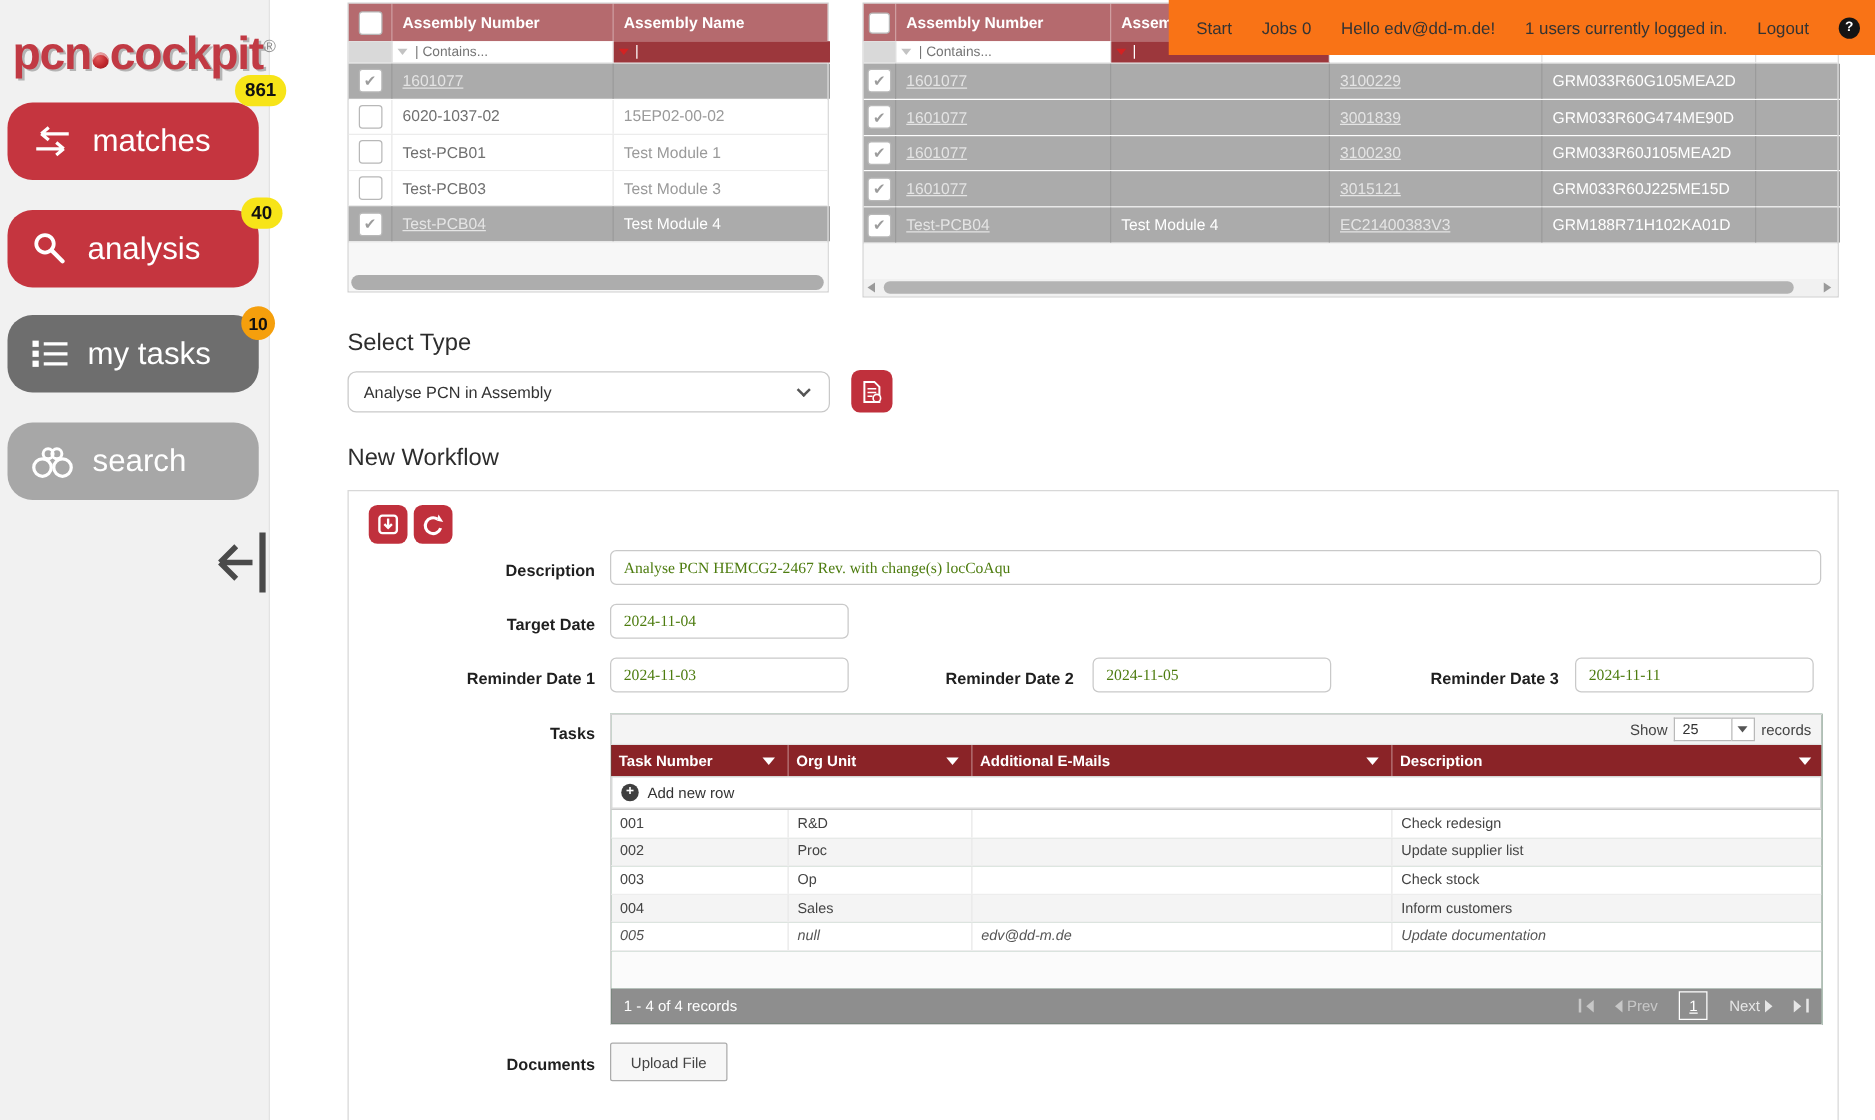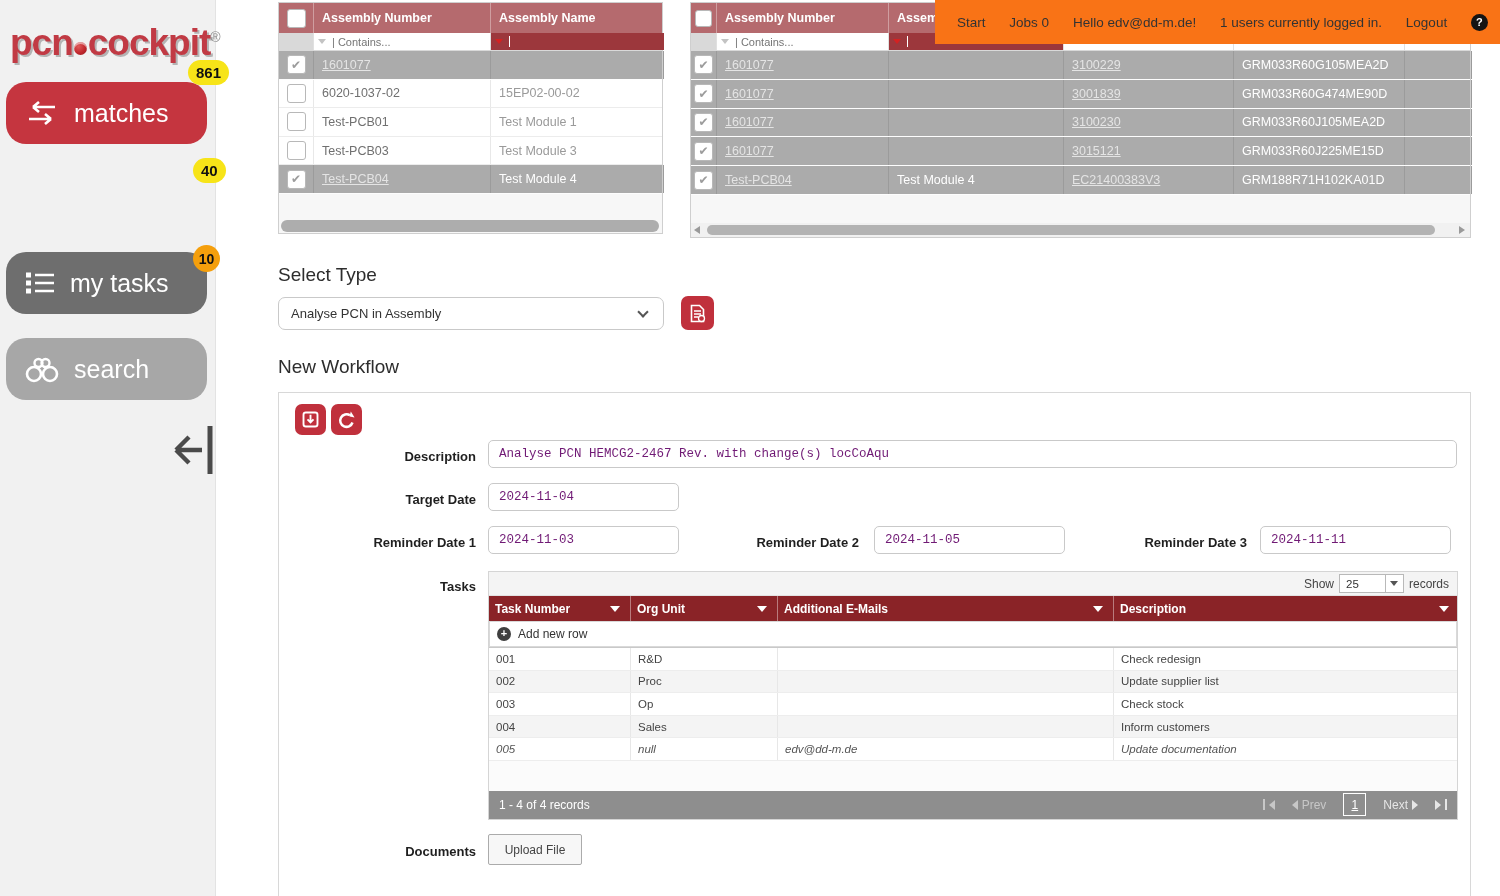--- a/index.html
+++ b/index.html
@@ -105,22 +105,22 @@
   .docbtn{position:absolute;left:681px;top:296px;width:33px;height:34px;background:#c0303c;border-radius:7px;
           display:flex;align-items:center;justify-content:center;cursor:pointer;}
 
   
   .panel{position:absolute;left:278px;top:392px;width:1193px;height:560px;border:1px solid #d8d8d8;background:#fff;}
   .iconbtn{position:absolute;width:31px;height:31px;background:#c0303c;border-radius:7px;
            display:flex;align-items:center;justify-content:center;cursor:pointer;}
   .ib-save{left:16px;top:11px;}
   .ib-undo{left:52px;top:11px;}
   .flabel{position:absolute;left:0;width:197px;text-align:right;font-size:13px;font-weight:bold;color:#1f1f1f;white-space:nowrap;}
-  .finp{position:absolute;height:28px;border:1px solid #c9c9c9;border-radius:5px;font-size:12.5px;color:#701a75;
-        padding:0 10px;font-family:Liberation Mono, monospace;outline:none;background:#fff;}
+  .finp{position:absolute;height:28px;border:1px solid #c9c9c9;border-radius:5px;font-size:12.5px;color:#4d7c0f;
+        padding:0 10px;font-family:Liberation Serif, serif;outline:none;background:#fff;}
   .l-desc{top:56px;}     .i-desc{left:209px;top:47px;width:969px;}
   .l-target{top:99px;}   .i-target{left:209px;top:90px;width:191px;}
   .l-r1{top:142px;}      .i-r1{left:209px;top:133px;width:191px;}
   .l-r2{left:420px;width:160px;top:142px;}  .i-r2{left:595px;top:133px;width:191px;}
   .l-r3{left:808px;width:160px;top:142px;}  .i-r3{left:981px;top:133px;width:191px;}
   .l-tasks{top:186px;}
   .l-docs{top:451px;}
   .uploadbtn{position:absolute;left:209px;top:441px;width:94px;height:31px;background:#f7f7f7;border:1px solid #ababab;
              border-radius:2px;font-size:12px;color:#444;display:flex;align-items:center;justify-content:center;cursor:pointer;}
 
@@ -173,20 +173,27 @@
 
     <div class="sbtn b-matches">
       <svg width="36" height="26" viewBox="0 0 36 26">
         <path d="M9 7h22M9 7l6-5M9 7l6 5" fill="none" stroke="#fff" stroke-width="2.6"></path>
         <path d="M27 19H5M27 19l-6-5M27 19l-6 5" fill="none" stroke="#fff" stroke-width="2.6"></path>
       </svg>
       <span class="lbl">matches</span>
     </div>
     <div class="badge badge-y bg-861">861</div>
 
+    <div class="sbtn b-analysis">
+      <svg width="32" height="30" viewBox="0 0 32 30">
+        <circle cx="12" cy="11" r="7" fill="none" stroke="#fff" stroke-width="3"></circle>
+        <path d="M17.5 16.5L26 25" stroke="#fff" stroke-width="3.4" stroke-linecap="round"></path>
+      </svg>
+      <span class="lbl">analysis</span>
+    </div>
     <div class="badge badge-y bg-40">40</div>
 
     <div class="sbtn b-tasks">
       <svg width="32" height="24" viewBox="0 0 32 24">
         <rect x="2" y="1.5" width="5" height="5" fill="#fff"></rect>
           <rect x="2" y="9.5" width="5" height="5" fill="#fff"></rect>
         <rect x="2" y="17.5" width="5" height="5" fill="#fff"></rect>
         <path d="M11 4h19M11 12h19M11 20h19" stroke="#fff" stroke-width="2.6"></path>
       </svg>
       <span class="lbl">my tasks</span>

